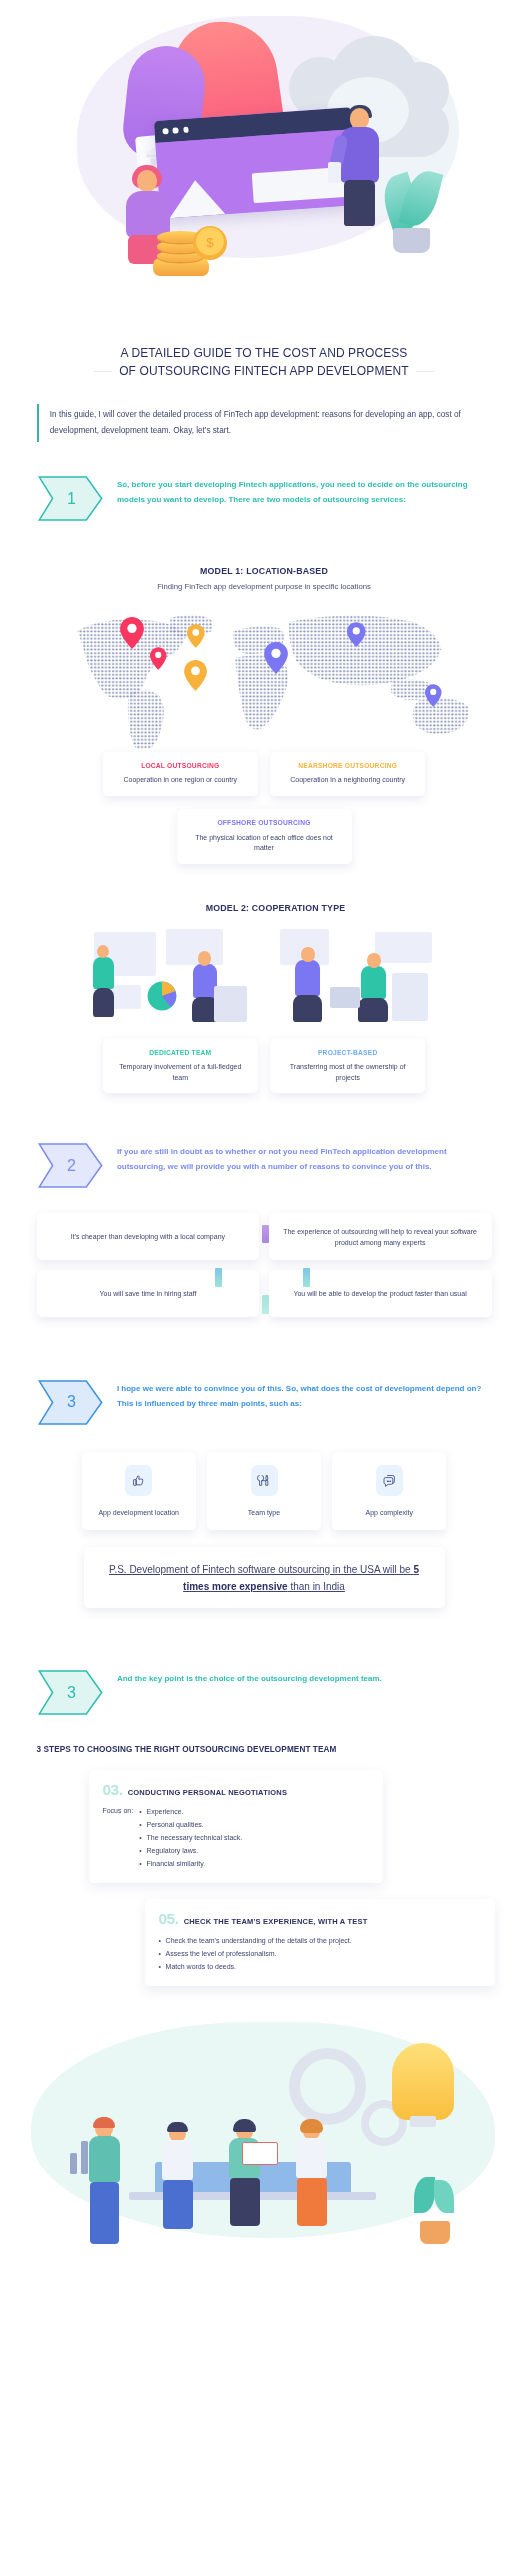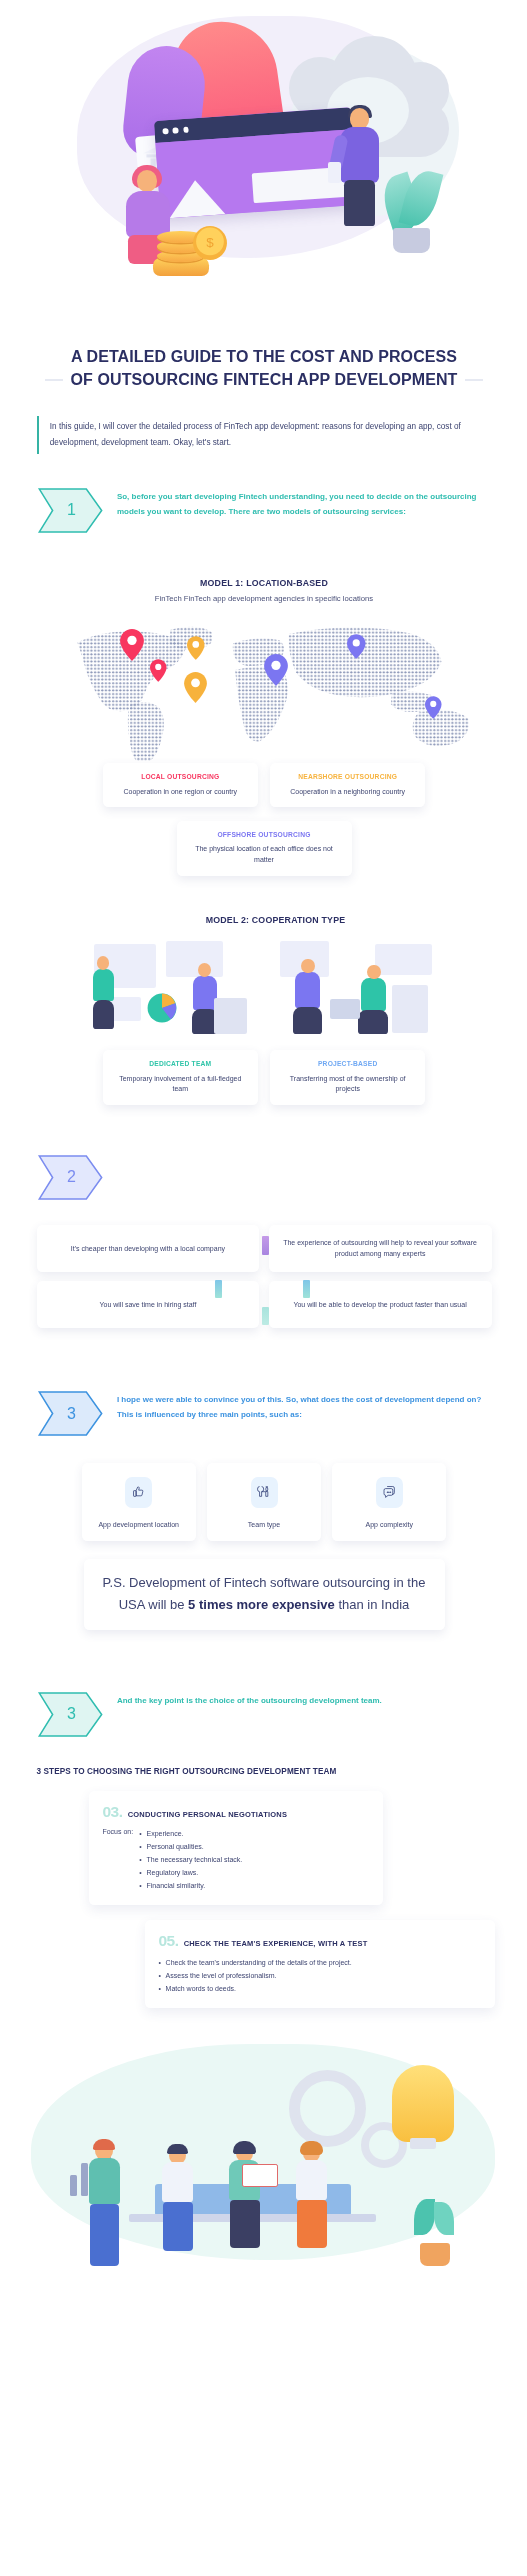--- a/index.html
+++ b/index.html
@@ -136,21 +136,21 @@
     position: absolute; left: 9.3px; top: 58px; width: 37px; height: 25px;
     background: #c7cbe0; border-radius: 3.1px 3.1px 8.2px 8.2px;
   }
 
   
   .title-wrap {
     width: 528px; padding: 0 36px; text-align: center;
     margin-top: 5.2px;
   }
   .main-title {
-    font-size: 16px; font-weight: bold; letter-spacing: 0.1px;
+    font-size: 12px; font-weight: normal; letter-spacing: 0.1px;
     color: #2b2f63; line-height: 1.45; text-transform: uppercase;
   }
   .title-rule-row { display:flex; align-items:center; justify-content:center; gap:7.2px; margin-top:0px; }
   .title-rule { width: 18.5px; height: 1.5px; background: #e6e9f2; }
 
   
   .intro {
     margin: 24px auto 0; width: 455px;
     border-left: 2.1px solid #35b3a4;
     padding: 3.1px 0 3.1px 11.3px;
@@ -249,21 +249,21 @@
     width: 27px; height: 31px; margin: 0 auto 13.4px;
     background: #e8f3fe; border-radius: 7.2px;
     display: flex; align-items: center; justify-content: center;
   }
   .factor-label { font-size: 7px; color: #3d4470; }
 
   .ps-card {
     width: 361px; margin: 17.5px auto 0; background: #fff; border-radius: 5.2px;
     box-shadow: 0 3.1px 9.3px rgba(60,70,130,.10);
     padding: 13.4px 15.5px; text-align: center;
-    font-size: 13px; line-height: 1.7; color: #3d4470;
+    font-size: 10px; line-height: 1.7; color: #3d4470; text-decoration: underline;
   }
   .ps-card b { color: #2b2f63; }
 
   
   .steps-head {
     width: 455px; margin: 0 auto; font-size: 8.2px; font-weight: bold;
     color: #2b2f63; text-transform: uppercase; letter-spacing: 0.1px;
   }
   .step-card {
     background: #fff; border-radius: 5.2px;
@@ -418,26 +418,26 @@
 
   <div class="intro">In this guide, I will cover the detailed process of FinTech app development: reasons for developing an app, cost of development, development team. Okay, let's start.</div>
 
   <div class="step-row" style="margin-top:33px;">
     <div class="chevron">
       <svg width="67" height="47" viewBox="0 0 130 92">
         <path d="M4 4 H96 L126 46 L96 88 H4 L30 46 Z" fill="#dff5f2" stroke="#2fbdb0" stroke-width="3"></path>
       </svg>
       <div class="num teal">1</div>
     </div>
-    <div class="step-text teal">So, before you start developing Fintech understanding, you need to decide on the outsourcing models you want to develop. There are two models of outsourcing services:</div>
+    <div class="step-text teal">So, before you start developing Fintech applications, you need to decide on the outsourcing models you want to develop. There are two models of outsourcing services:</div>
   </div>
 
   <div style="margin-top:44px;">
     <div class="section-head">MODEL 1: LOCATION-BASED</div>
-    <div class="section-sub">FinTech FinTech app development agencies in specific locations</div>
+    <div class="section-sub">Finding FinTech app development purpose in specific locations</div>
   </div>
 
   <div class="map-wrap">
     <svg width="528" height="155" viewBox="0 0 1024 300">
       <defs>
         <pattern id="dots" width="7" height="7" patternUnits="userSpaceOnUse">
           <circle cx="2.4" cy="2.4" r="2.1" fill="#8c97b8"></circle>
         </pattern>
       </defs>
 
@@ -567,20 +567,21 @@
     </div>
   </div>
 
   <div class="step-row" style="margin-top:49px;">
     <div class="chevron">
       <svg width="67" height="47" viewBox="0 0 130 92">
         <path d="M4 4 H96 L126 46 L96 88 H4 L30 46 Z" fill="#e3e8fd" stroke="#7b8cf0" stroke-width="3"></path>
       </svg>
       <div class="num periw">2</div>
     </div>
+    <div class="step-text periw">If you are still in doubt as to whether or not you need FinTech application development outsourcing, we will provide you with a number of reasons to convince you of this.</div>
   </div>
 
   <div style="position:relative; margin-top:24px;">
     <div class="reason-grid">
       <div class="reason-card">It's cheaper than developing with a local company</div>
       <div class="reason-card">The experience of outsourcing will help to reveal your software product among many experts</div>
       <div class="reason-card">You will save time in hiring staff</div>
       <div class="reason-card">You will be able to develop the product faster than usual</div>
     </div>
     <span class="connector" style="left:262px; top:11.3px; background:linear-gradient(180deg,#c49ae8,#a885e0);"></span>

